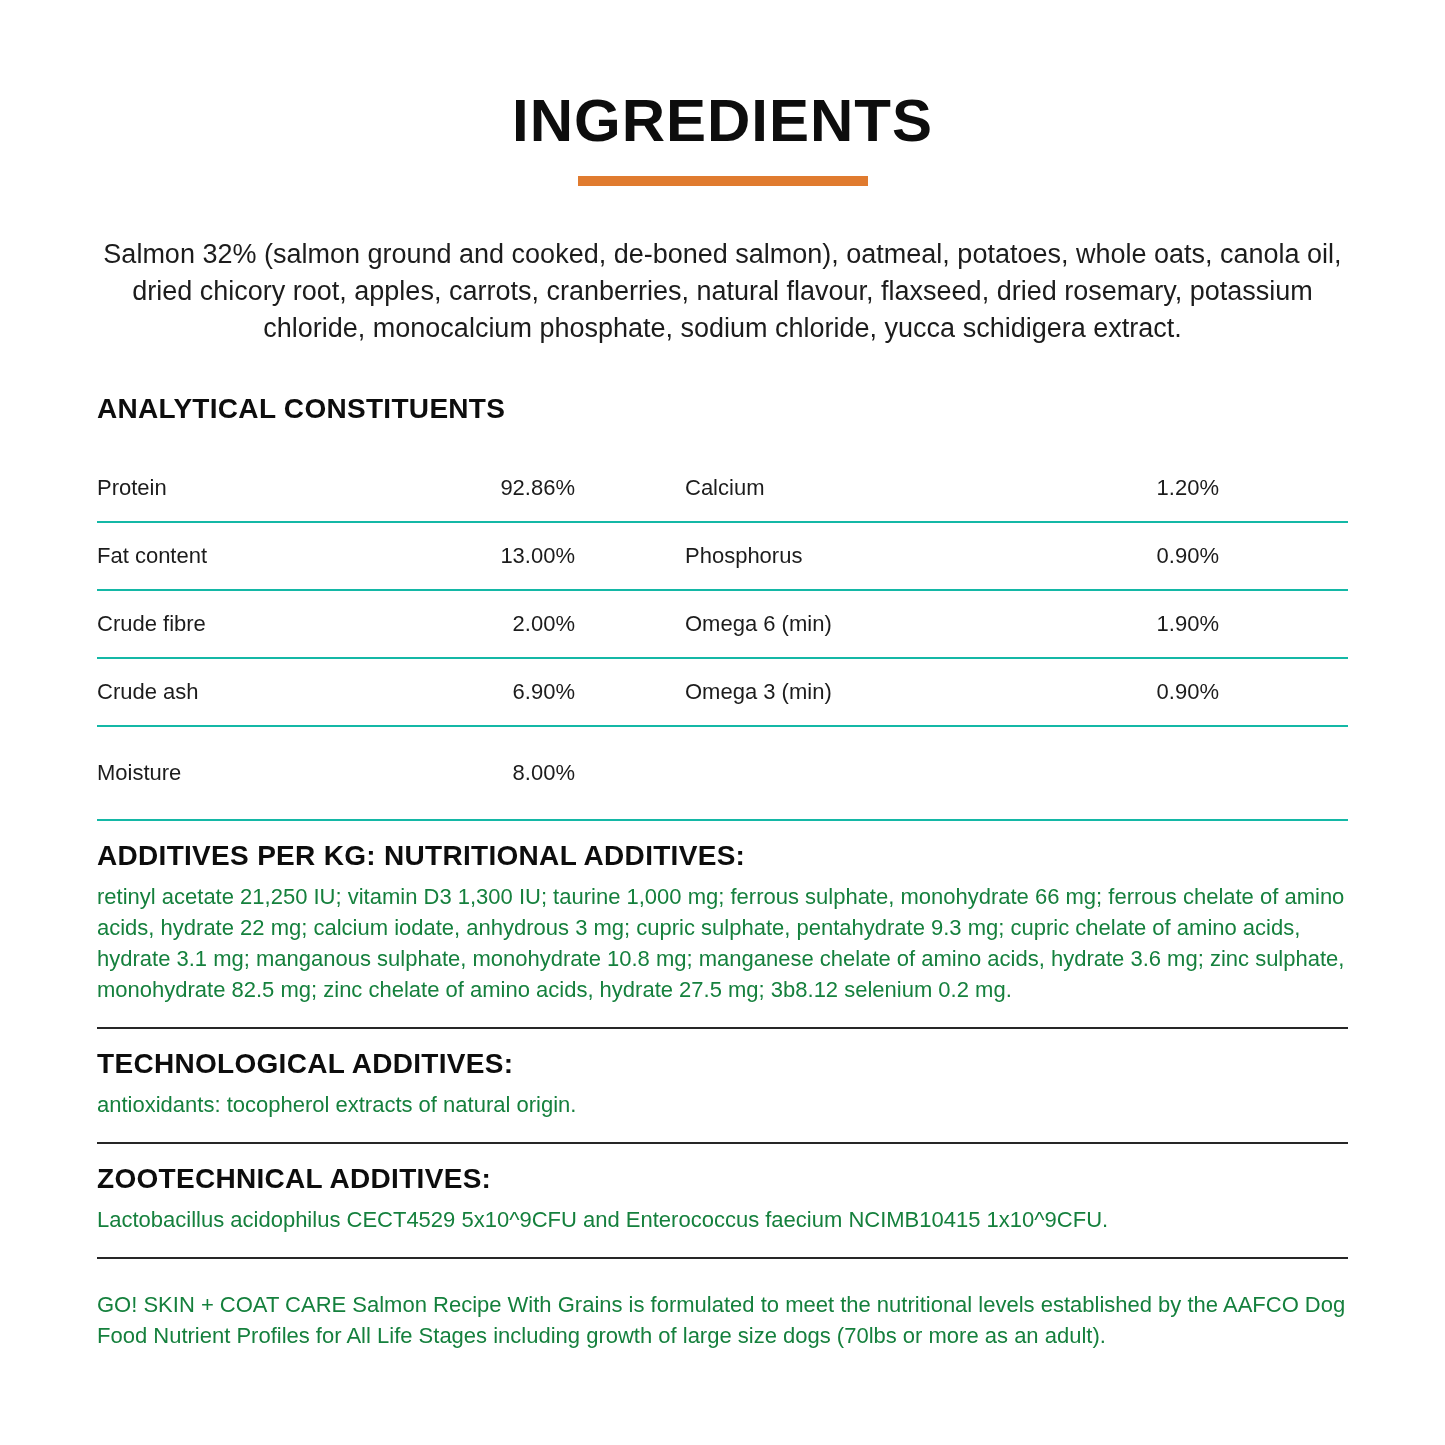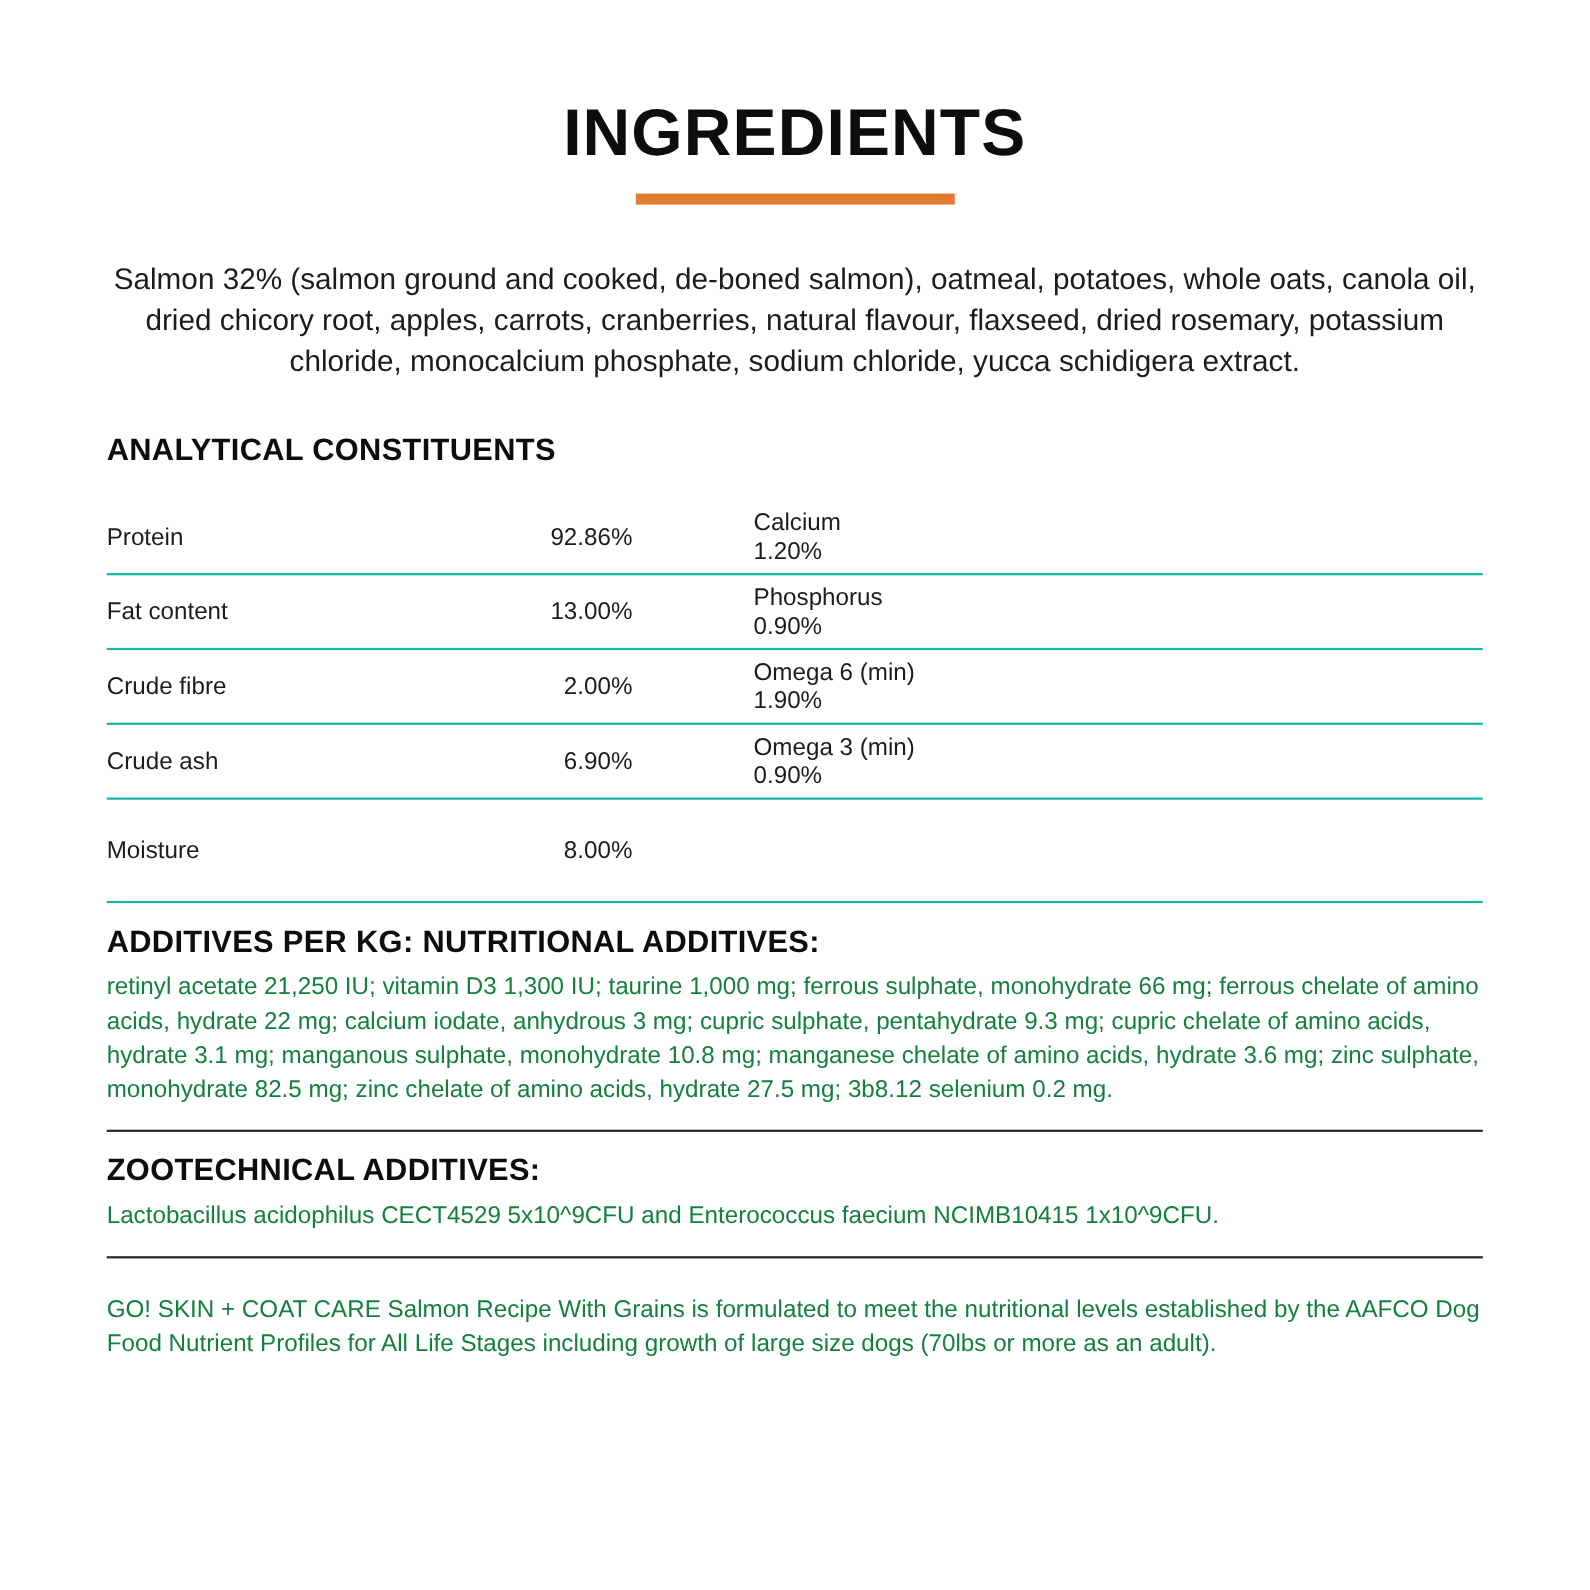--- a/index.html
+++ b/index.html
@@ -63,21 +63,20 @@
   .pair-left {
     width: 478px;
     display: flex;
     justify-content: space-between;
   }
   .pair-right {
     width: 534px;
     margin-left: 110px;
     display: flex;
     justify-content: space-between;
-    flex-direction: column;
   }
   
   .section {
     padding-top: 20px;
     padding-bottom: 22px;
   }
   .section.ruled {
     border-bottom: 2px solid #262626;
   }
   .section-heading {
@@ -166,20 +165,24 @@
         </div>
       </div>
 
     </div>
 
     <div class="section ruled">
       <h2 class="section-heading">ADDITIVES PER KG: NUTRITIONAL ADDITIVES:</h2>
       <p class="section-body">retinyl acetate 21,250 IU; vitamin D3 1,300 IU; taurine 1,000 mg; ferrous sulphate, monohydrate 66 mg; ferrous chelate of amino acids, hydrate 22 mg; calcium iodate, anhydrous 3 mg; cupric sulphate, pentahydrate 9.3 mg; cupric chelate of amino acids, hydrate 3.1 mg; manganous sulphate, monohydrate 10.8 mg; manganese chelate of amino acids, hydrate 3.6 mg; zinc sulphate, monohydrate 82.5 mg; zinc chelate of amino acids, hydrate 27.5 mg; 3b8.12 selenium 0.2 mg.</p>
     </div>
 
+    <div class="section ruled">
+      <h2 class="section-heading">TECHNOLOGICAL ADDITIVES:</h2>
+      <p class="section-body">antioxidants: tocopherol extracts of natural origin.</p>
+    </div>
 
     <div class="section ruled">
       <h2 class="section-heading">ZOOTECHNICAL ADDITIVES:</h2>
       <p class="section-body">Lactobacillus acidophilus CECT4529 5x10^9CFU and Enterococcus faecium NCIMB10415 1x10^9CFU.</p>
     </div>
 
     <div class="section last">
       <p class="section-body">GO! SKIN + COAT CARE Salmon Recipe With Grains is formulated to meet the nutritional levels established by the AAFCO Dog Food Nutrient Profiles for All Life Stages including growth of large size dogs (70lbs or more as an adult).</p>
     </div>
 

